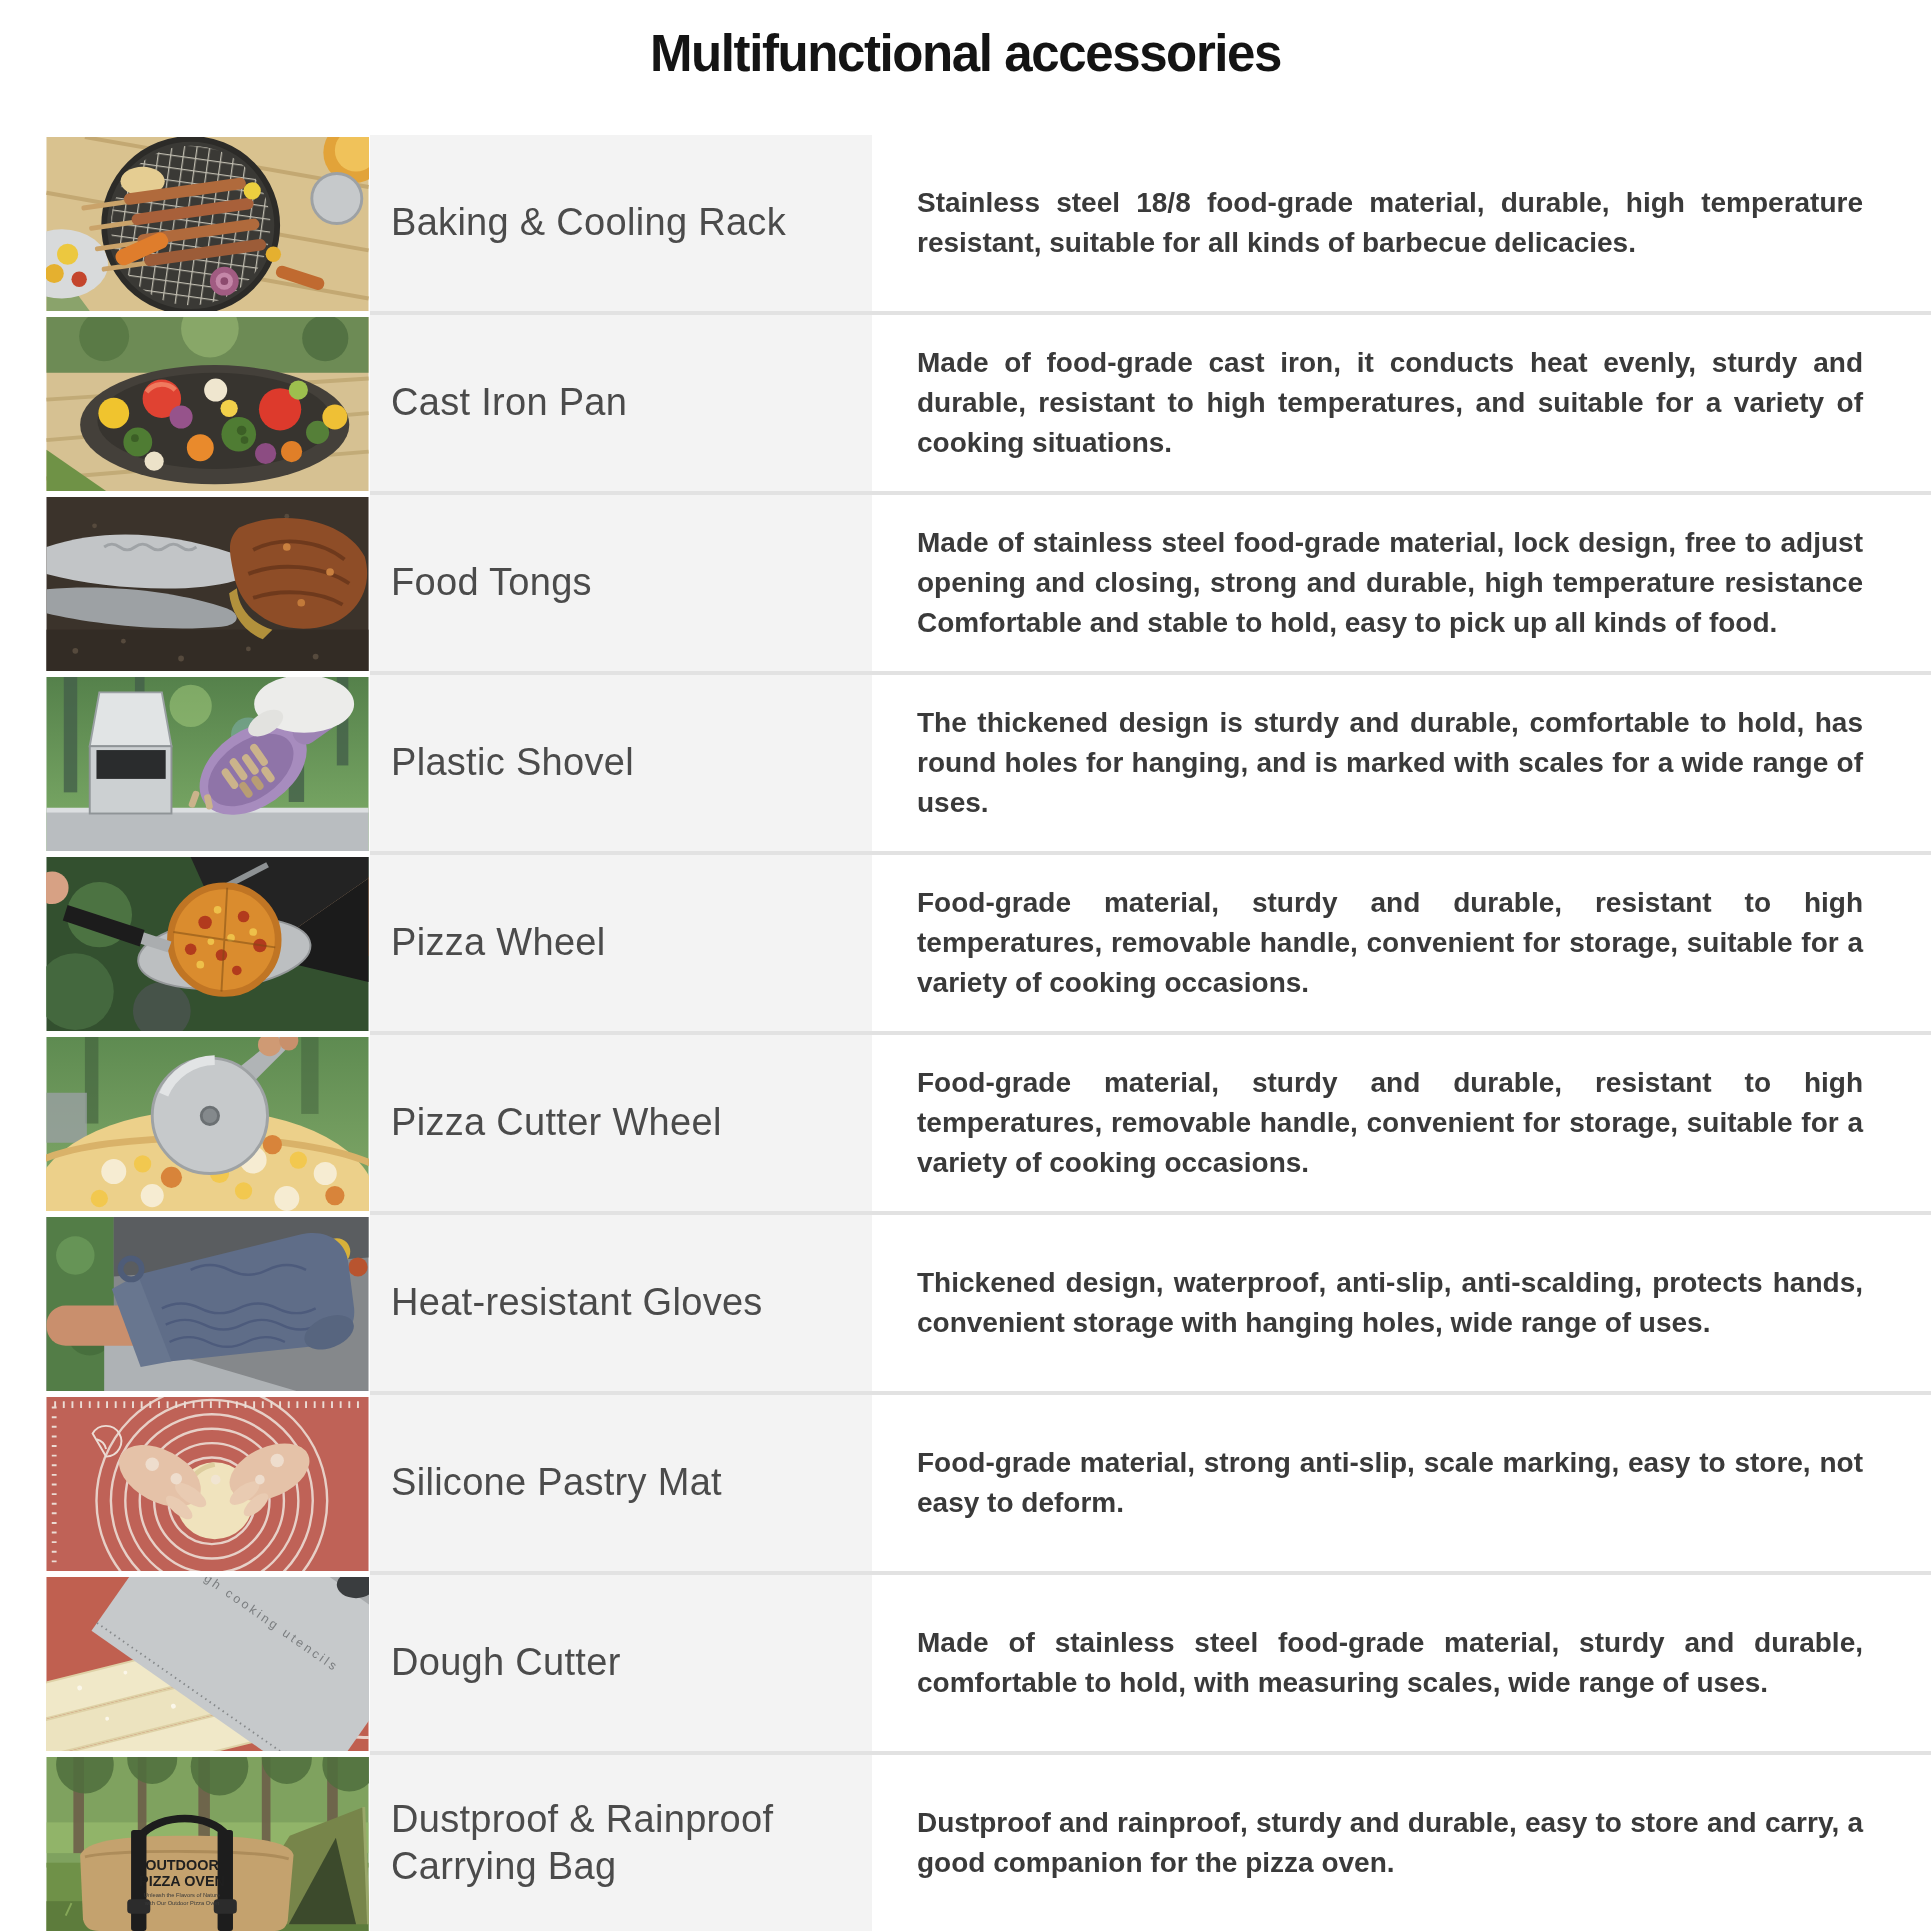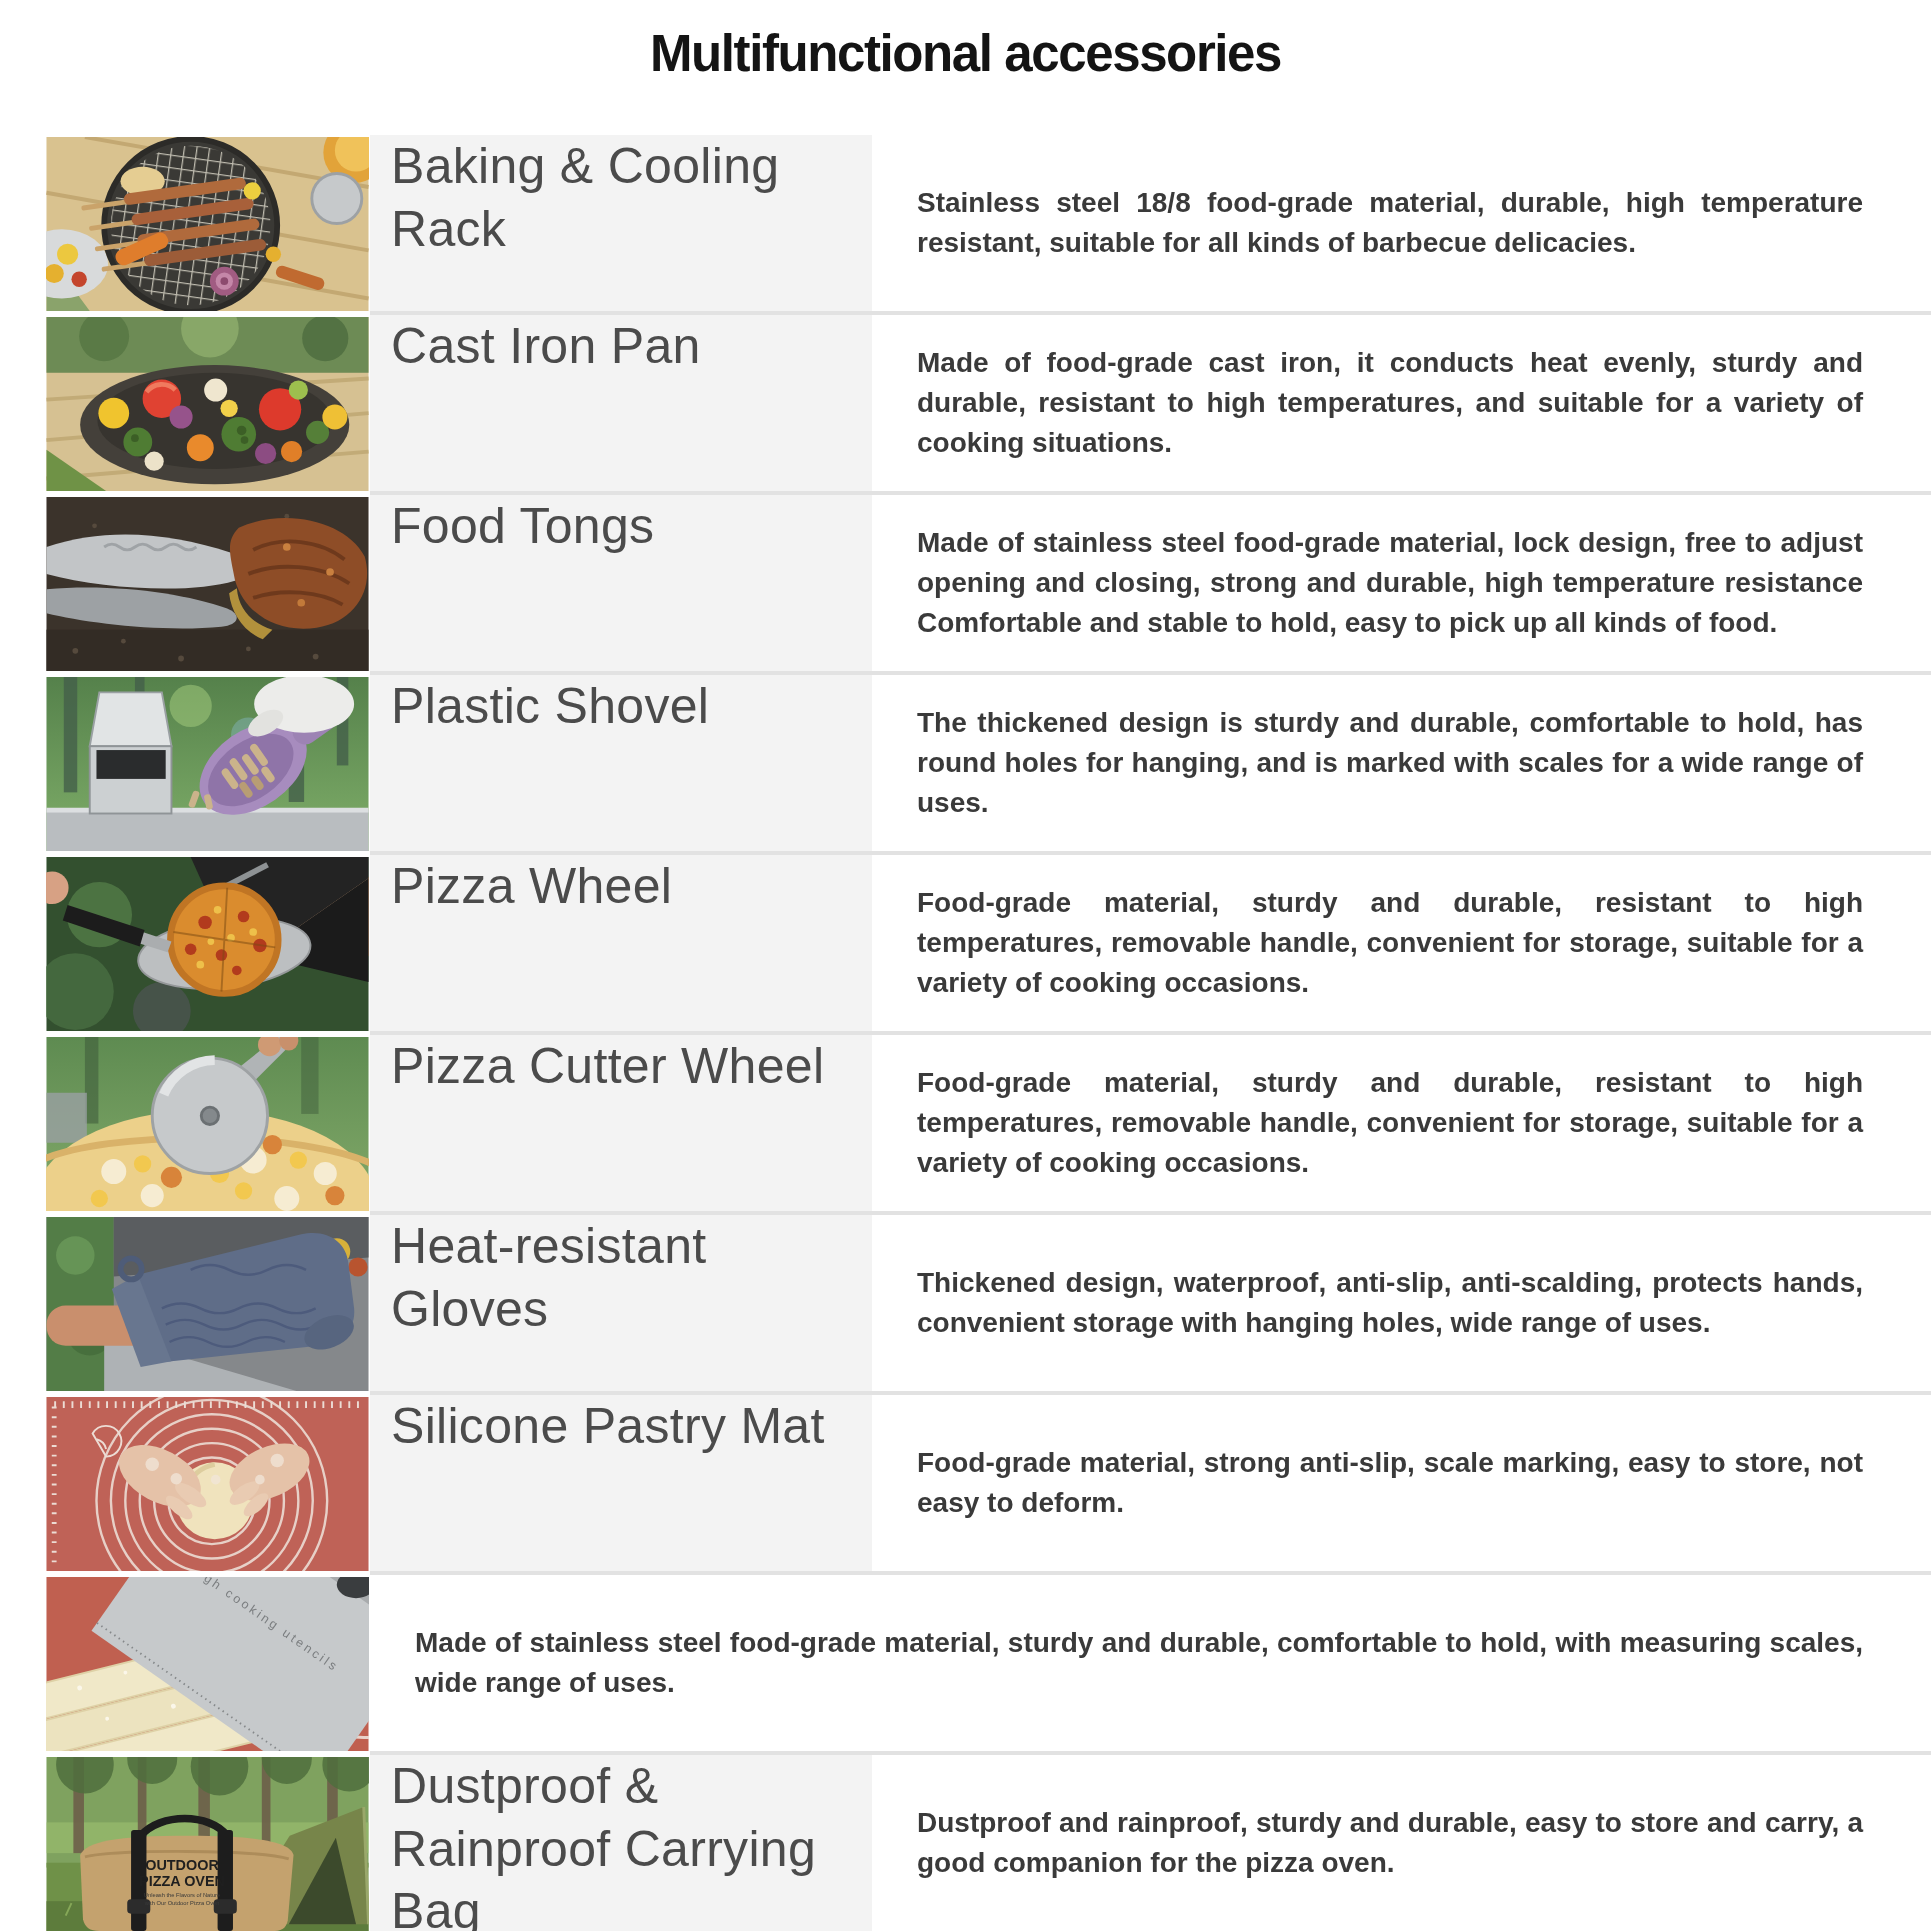--- a/index.html
+++ b/index.html
@@ -5,22 +5,22 @@
   html,body{margin:0;padding:0;background:#ffffff;}
   body{width:1931px;height:1931px;overflow:hidden;font-family:"Liberation Sans","DejaVu Sans",sans-serif;}
 
   .title{height:135px;box-sizing:border-box;padding-top:25px;text-align:center;
          font-weight:700;color:#141414;font-size:51px;line-height:58px;letter-spacing:-1.4px;}
 
   .row{display:flex;height:180px;}
   .cell-photo{width:370px;min-width:370px;background:#ffffff;box-sizing:border-box;padding:1.9px 0 0 46px;}
   .photo{width:323px;height:174px;display:block;}
   .cell-name{width:502px;min-width:502px;background:#f3f3f3;border-bottom:4.8px solid #e2e2e2;
-             box-sizing:border-box;display:flex;padding:0 27px 0 21px;
-             font-size:50px;font-weight:300;color:#4b4b4b;line-height:1.25;letter-spacing:0.3px;}
+             box-sizing:border-box;display:flex;align-items:center;padding:0 27px 0 21px;
+             font-size:38px;font-weight:300;color:#4b4b4b;line-height:1.25;letter-spacing:0.3px;}
   .cell-desc{flex:1;background:#ffffff;border-bottom:4.8px solid #e2e2e2;box-sizing:border-box;
              display:flex;align-items:center;padding:0 64px 0 41px;}
   .cell-desc p{margin:4px;font-size:28px;font-weight:700;color:#3a3a3a;line-height:1.42;text-align:justify;}
 
   svg text{font-family:"Liberation Sans","DejaVu Sans",sans-serif;}
 </style>
 </head>
 <body>
 
 <header class="title">
@@ -414,20 +414,23 @@
       <g transform="rotate(35 200 90)">
         <rect x="55" y="-50" width="290" height="200" fill="#c6c9cb"></rect>
         <rect x="55" y="-50" width="290" height="12" fill="#a8abad"></rect>
         <line x1="55" y1="128" x2="345" y2="128" stroke="#70747​6" stroke-width="3" stroke-dasharray="2 6"></line>
         <line x1="55" y1="140" x2="345" y2="140" stroke="#85888a" stroke-width="2" stroke-dasharray="1.5 4"></line>
         <text x="120" y="40" font-size="13" letter-spacing="3" fill="#7b7e80">gh cooking utencils</text>
       </g>
       <ellipse cx="322" cy="8" rx="20" ry="14" fill="#3a3d3f"></ellipse>
     </svg>
   </div>
+  <div class="cell-name">
+    <span>Dough Cutter</span>
+  </div>
   <div class="cell-desc">
     <p>Made of stainless steel food-grade material, sturdy and durable, comfortable to hold, with measuring scales, wide range of uses.</p>
   </div>
 </div>
 
 <div class="row">
   <div class="cell-photo">
     <svg class="photo" viewBox="0 0 335 181">
       <rect width="335" height="115" fill="#7fa25f"></rect>
       <rect y="68" width="335" height="32" fill="#9dc06f" opacity="0.6"></rect>

